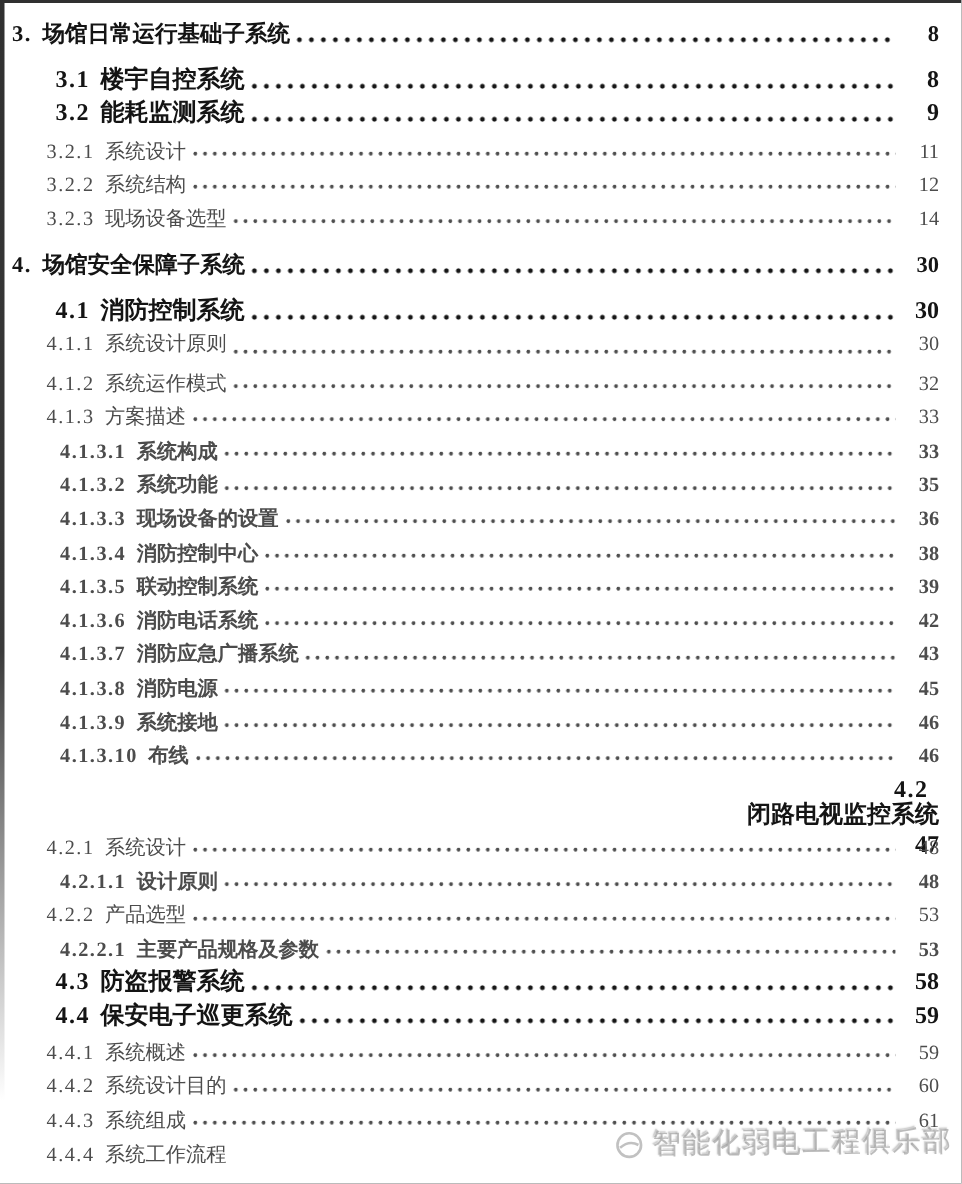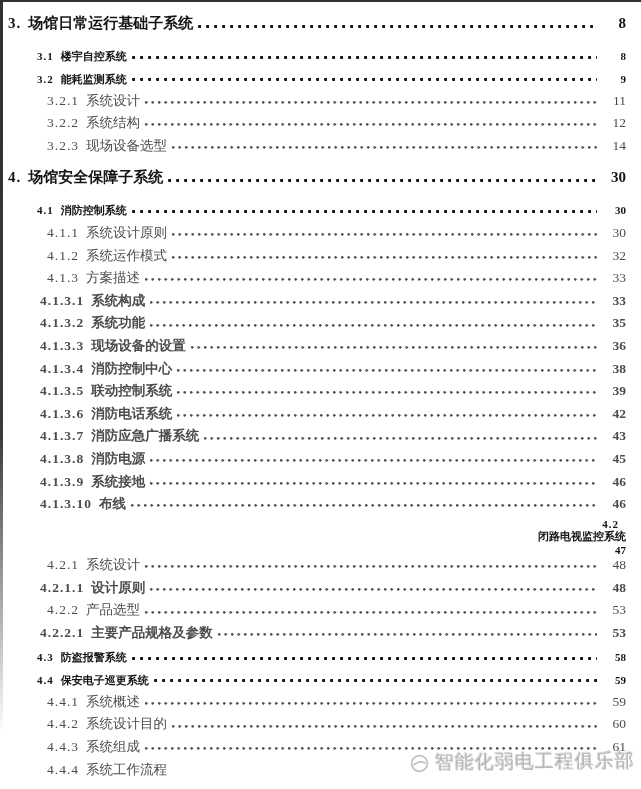--- a/index.html
+++ b/index.html
@@ -28,23 +28,23 @@
   .row .num{letter-spacing:1px;margin-right:7px;}
   .row .dots{
     flex:1;height:5px;align-self:flex-end;
     margin:0 3px 3px 4px;
     background:radial-gradient(circle at 2.2px 2.4px,#4e4e4e 1.05px,rgba(0,0,0,0) 1.5px);
     background-size:6.5px 5px;background-repeat:repeat-x;
   }
   .row .pg{min-width:26px;text-align:right;}
   .row.lv1{padding-left:8px;}
   .row.lv2{padding-left:37px;}
-  .row.lv3{padding-left:47px;}
+  .row.lv3{padding-left:31px;}
   .row.lv4{padding-left:40px;font-weight:bold;}
-  .row.bold{font-weight:700;color:#141414;font-size:11px;}
+  .row.bold{font-weight:700;color:#141414;font-size:16px;}
   .row.bold.lv1{font-size:15px;height:24px;}
   .row.bold .dots{
     background:radial-gradient(circle at 2.6px 2.5px,#161616 1.35px,rgba(0,0,0,0) 1.85px);
     background-size:8px 5px;height:5px;margin-bottom:3px;
   }
   .watermark{
     position:absolute;right:6px;bottom:14px;
     display:flex;align-items:center;
     font-family:"Liberation Sans","DejaVu Sans",sans-serif;
     font-size:19px;letter-spacing:1px;
@@ -103,21 +103,21 @@
     <span class="ttl">场馆安全保障子系统</span>
     <span class="dots"></span>
     <span class="pg">30</span>
   </div>
       <div class="row lv2 bold" style="margin-top: 8px; justify-content: space-between;">
     <span class="num">4.1</span>
     <span class="ttl">消防控制系统</span>
     <span class="dots"></span>
     <span class="pg">30</span>
   </div>
-      <div class="row lv3" style="margin-top: 1px;">
+      <div class="row lv3" style="margin-top: 1px; align-items: center;">
     <span class="num">4.1.1</span>
     <span class="ttl">系统设计原则</span>
     <span class="dots"></span>
     <span class="pg">30</span>
   </div>
       <div class="row lv3">
     <span class="num">4.1.2</span>
     <span class="ttl">系统运作模式</span>
     <span class="dots"></span>
     <span class="pg">32</span>

